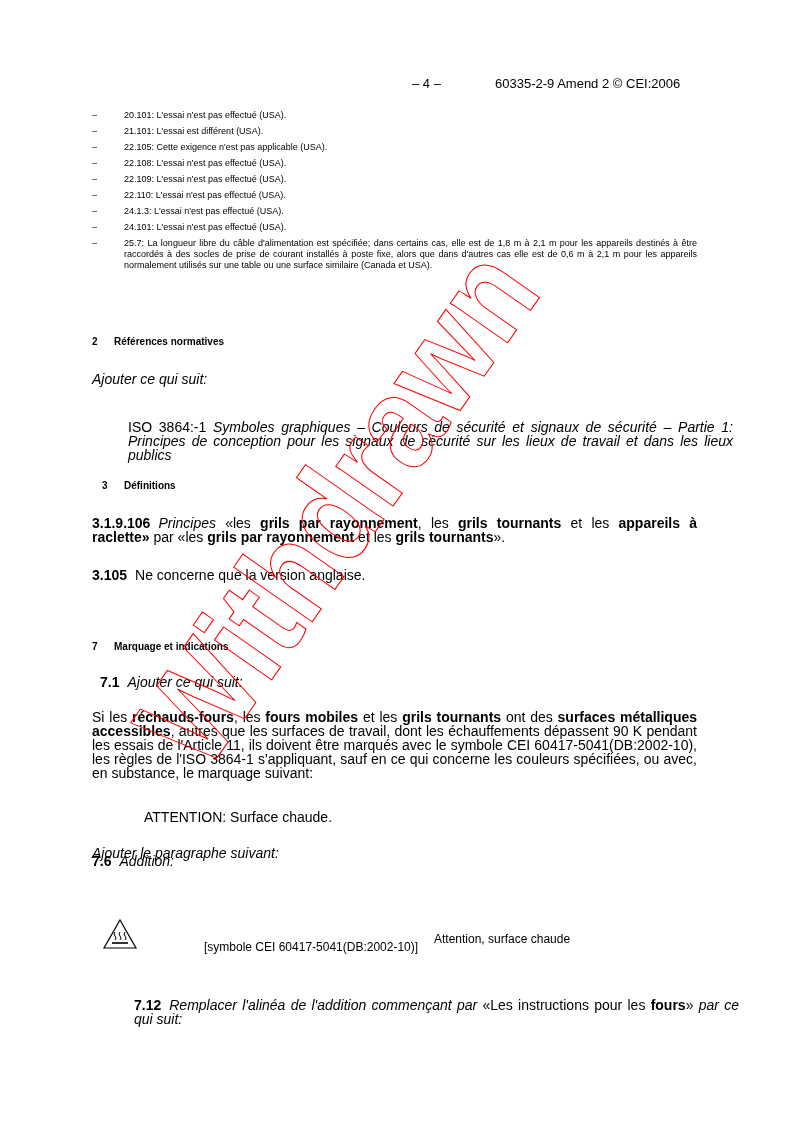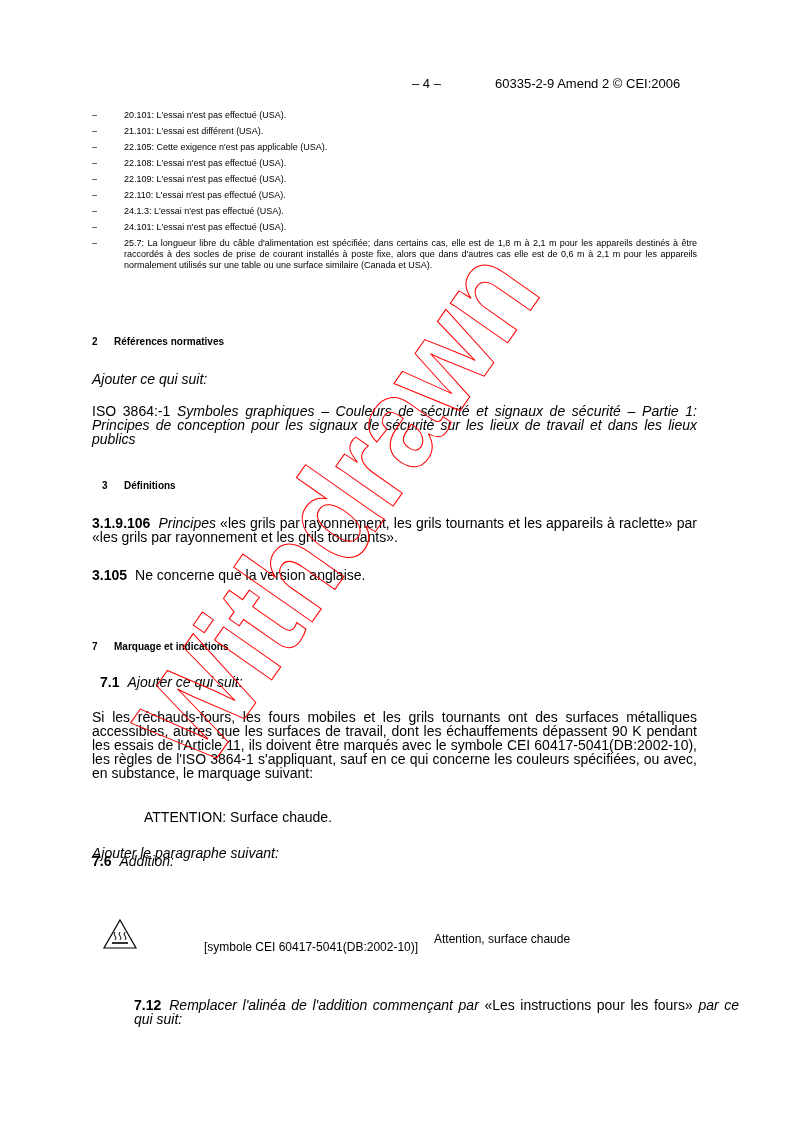--- a/index.html
+++ b/index.html
@@ -17,21 +17,21 @@
     .content { position: absolute; left: 92px; top: 110px; width: 605px; }
 
     .dash-list { margin: 0; padding: 0; list-style: none; font-size: 9px; line-height: 11px; }
     .dash-list li { position: relative; padding-left: 32px; margin-bottom: 5px; text-align: justify; }
     .dash-list li .dash { position: absolute; left: 0; top: 0; }
 
     .h1 { font-weight: bold; font-size: 10px; position: absolute; left: 0; }
     .h1 .num { display: inline-block; width: 22px; }
     .para { position: absolute; left: 0; width: 605px; font-size: 14px; line-height: 14px; text-align: justify; }
     .it { font-style: italic; }
-    .b { font-weight: normal; }
+    .b { font-weight: bold; }
     .clause { font-weight: bold; margin-right: 8px; }
 
     .symbol-row { position: absolute; left: 0; width: 605px; font-size: 12px; }
     .symbol-icon { position: absolute; left: 10px; top: -14px; width: 36px; height: 32px; }
 
     .watermark {
       position: absolute; left: 0; top: 0; width: 793px; height: 1122px; pointer-events: none;
     }
   </style>
 </head>
@@ -53,21 +53,21 @@
     <li><span class="dash">–</span><span>22.110: L'essai n'est pas effectué (USA).</span></li>
     <li><span class="dash">–</span><span>24.1.3: L'essai n'est pas effectué (USA).</span></li>
     <li><span class="dash">–</span><span>24.101: L'essai n'est pas effectué (USA).</span></li>
     <li><span class="dash">–</span><span>25.7: La longueur libre du câble d'alimentation est spécifiée; dans certains cas, elle est de 1,8 m à 2,1 m pour les appareils destinés à être raccordés à des socles de prise de courant installés à poste fixe, alors que dans d'autres cas elle est de 0,6 m à 2,1 m pour les appareils normalement utilisés sur une table ou une surface similaire (Canada et USA).</span></li>
   </ul>
 
   <div class="h1" style="top:226px;">
     <span class="num">2</span><span>Références normatives</span>
   </div>
   <div class="para it" style="top:262px;">Ajouter ce qui suit:</div>
-  <div class="para" style="top:294px;">
+  <div class="para" style="top:310px;margin-left:36px;">
     <span>ISO 3864:-1</span>
     <span class="it">Symboles graphiques – Couleurs de sécurité et signaux de sécurité – Partie 1: Principes de conception pour les signaux de sécurité sur les lieux de travail et dans les lieux publics</span>
   </div>
 
   <div class="h1" style="top:370px;margin-left:10px;">
     <span class="num">3</span><span>Définitions</span>
   </div>
   <div class="para" style="top:406px;">
     <span class="clause">3.1.9.106</span><span class="it">Principes</span><span> «les </span><span class="b">grils par rayonnement</span><span>, les </span><span class="b">grils tournants</span><span> et les </span><span class="b">appareils à raclette»</span><span> par «les </span><span class="b">grils par rayonnement</span><span> et les </span><span class="b">grils tournants</span><span>».</span>
   </div>

